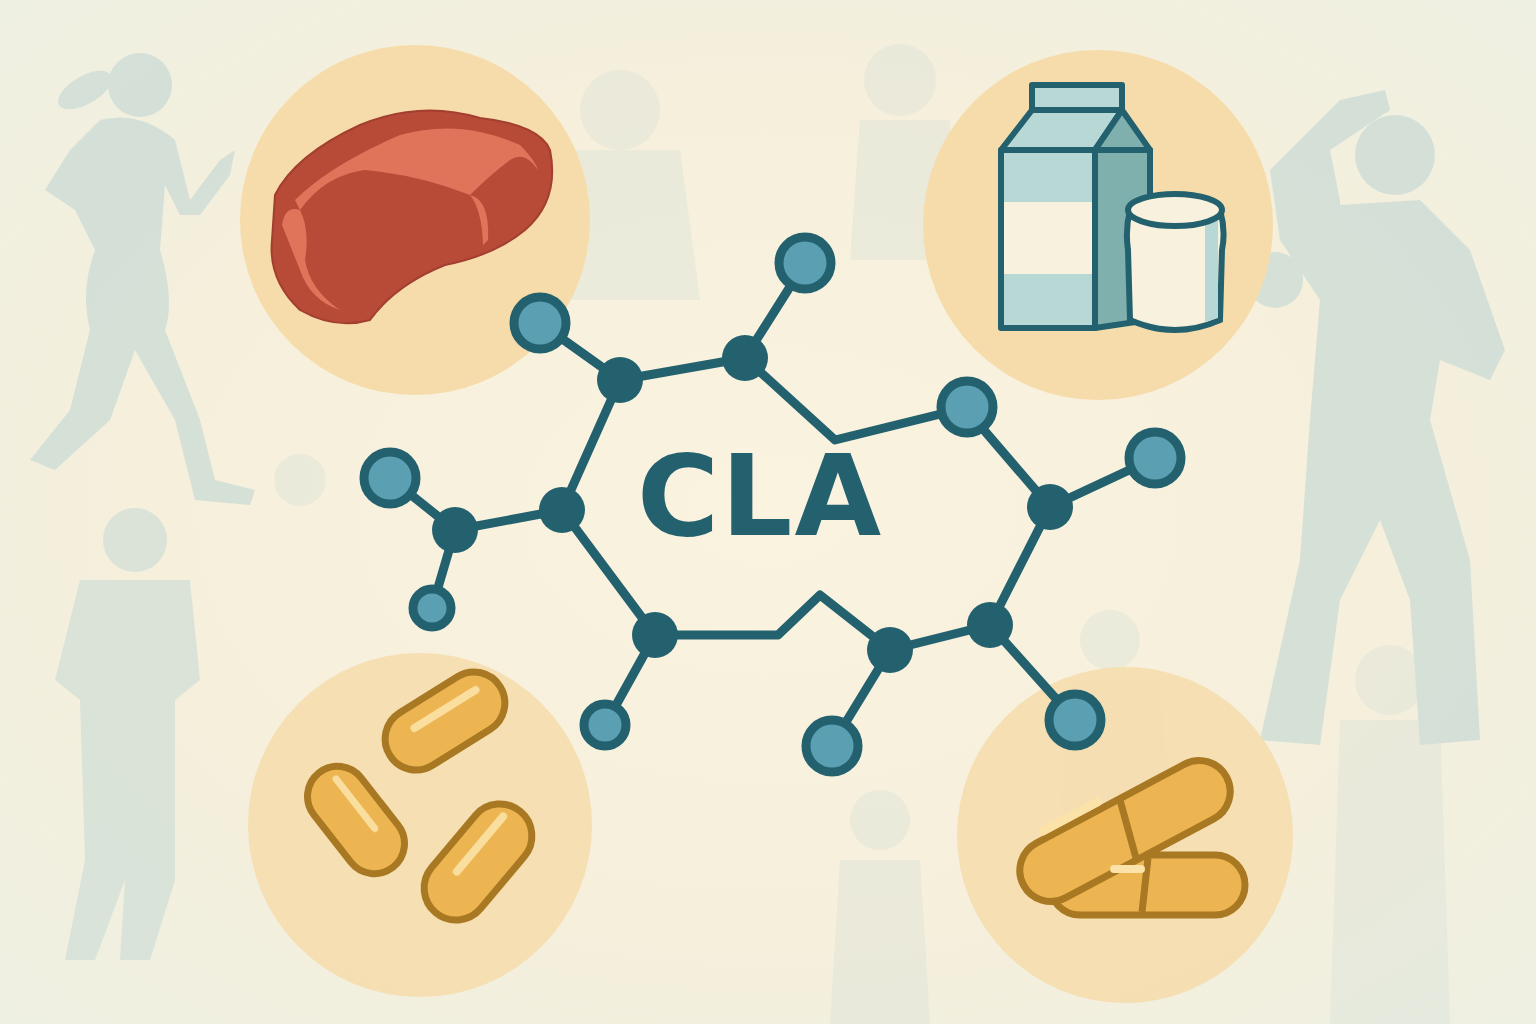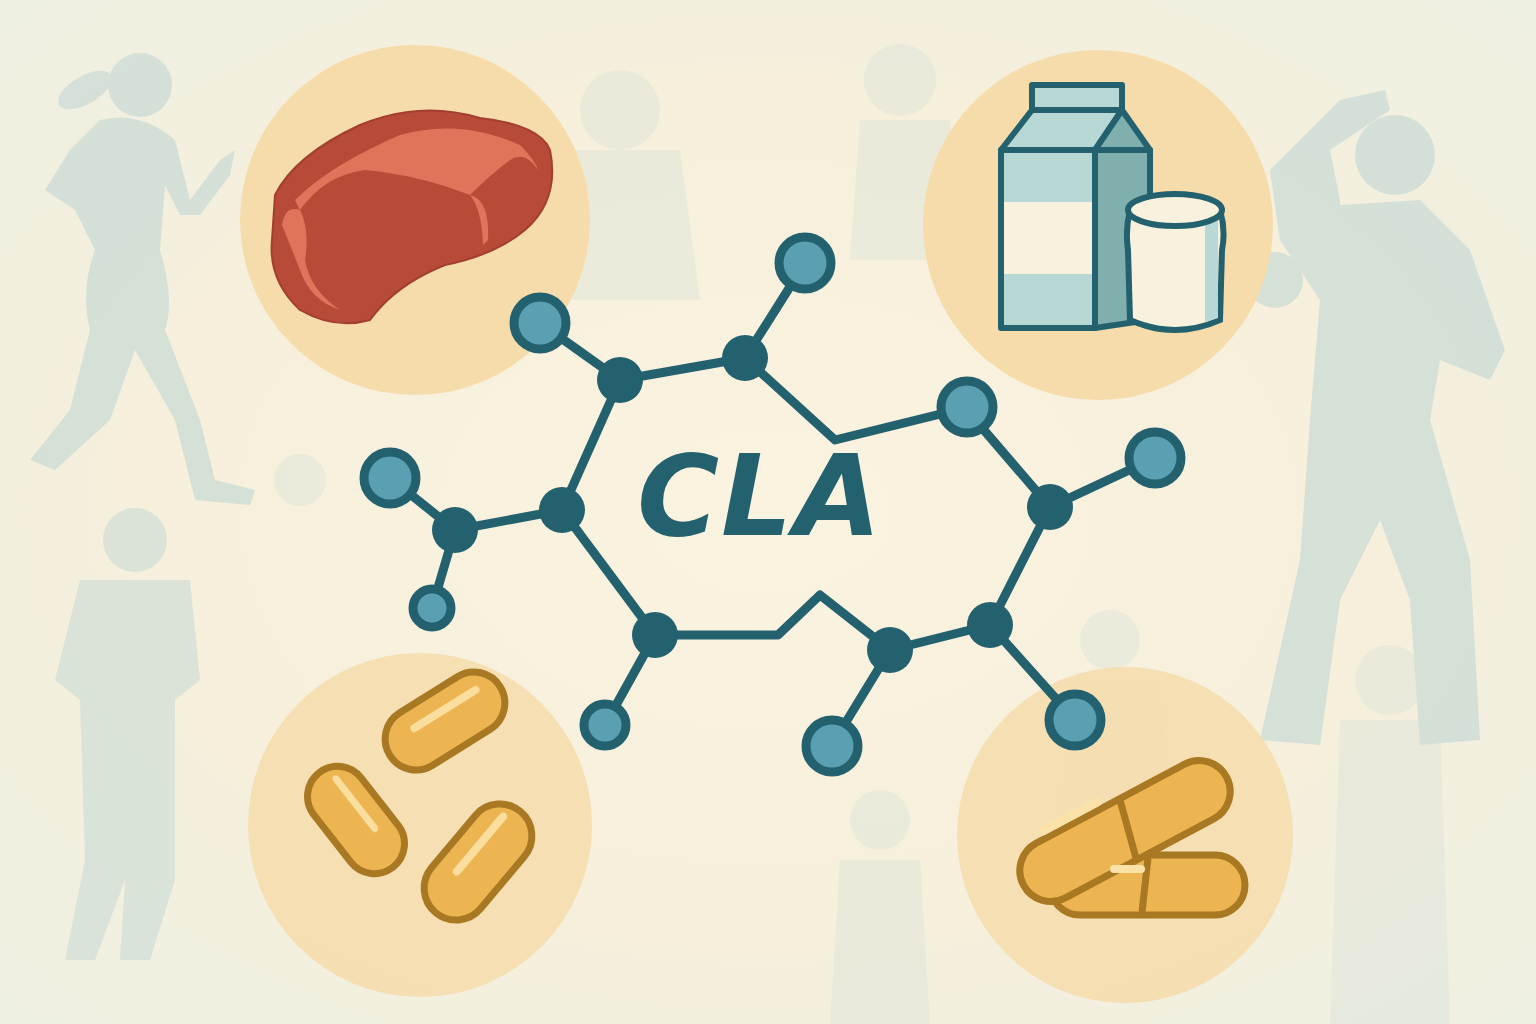--- a/index.html
+++ b/index.html
@@ -1,17 +1,17 @@
 <!DOCTYPE html>
 <html><head>
 <meta charset="utf-8">
 <style>
   html, body { margin:0; padding:0; }
   body { width:1536px; height:1024px; overflow:hidden; background:#f8f1de; font-family:"Liberation Sans", sans-serif; }
-  .canvas { position:relative; width:1536px; height:1024px; background:radial-gradient(ellipse at 50% 50%, #faf3e0 0%, #f5efdc 60%, #eef0e2 100%);font-style:italic; }
+  .canvas { position:relative; width:1536px; height:1024px; background:radial-gradient(ellipse at 50% 50%, #faf3e0 0%, #f5efdc 60%, #eef0e2 100%); }
   svg { position:absolute; left:0; top:0; }
   .title { position:absolute; left:600px; top:440px; width:320px; text-align:center; font-family:"DejaVu Sans", sans-serif; font-weight:bold; font-size:112px; letter-spacing:2px; color:#24616f; line-height:1; }
 </style>
 </head>
 <body>
 
 <div class="canvas">
 
   <svg width="1536" height="1024">
     <g fill="#cfddd6" opacity="0.85">

